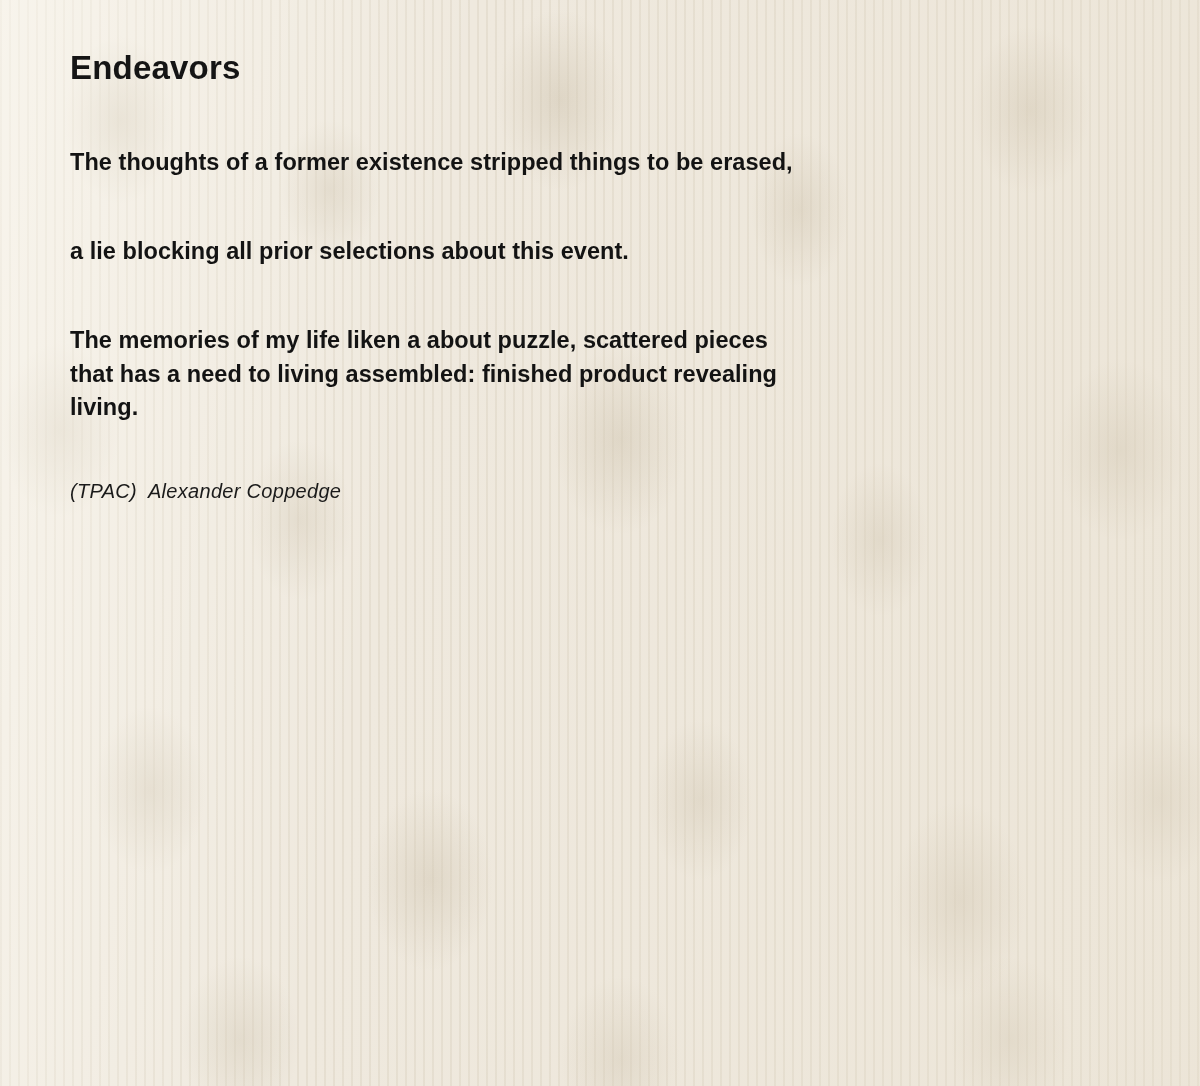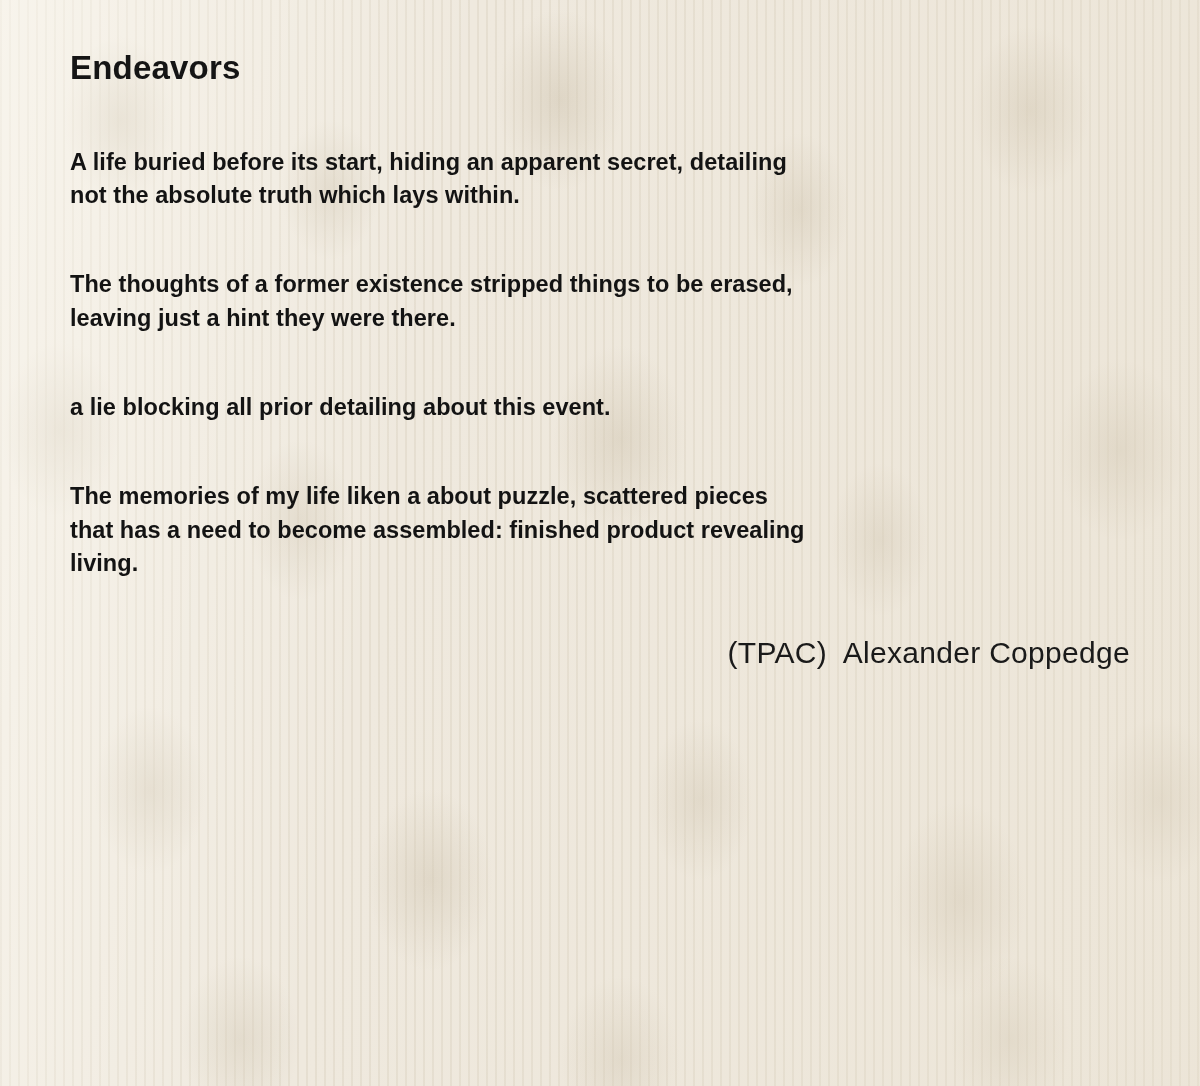--- a/index.html
+++ b/index.html
@@ -95,58 +95,53 @@
     font-size: 23.5px;
     font-weight: bold;
     color: #131313;
     line-height: 1.42;
     letter-spacing: 0.05px;
     white-space: pre;
   }
 
   .byline {
     margin-top: 10px;
-    font-size: 30px;
+    font-size: 20px;
+    font-style: italic;
     font-weight: normal;
     color: #1a1a1a;
     letter-spacing: 0.3px;
     white-space: pre;
-    text-align: right;
   }
 </style>
 </head>
 <body>
 
 <div class="page">
   <div class="paper-texture"></div>
   <div class="paper-vignette"></div>
 
   <div class="content">
     <h1 class="poem-title">Endeavors</h1>
 
     <div class="stanzas">
 
-      <div class="stanza">
-        <div class="stanza-line">A life buried before its start, hiding an apparent secret, detailing</div>
-        <div class="stanza-line">not the absolute truth which lays within.</div>
-      </div>
 
       <div class="stanza">
         <div class="stanza-line">The thoughts of a former existence stripped things to be erased,</div>
-        <div class="stanza-line">leaving just a hint they were there.</div>
       </div>
 
 
       <div class="stanza">
-        <div class="stanza-line">a lie blocking all prior detailing about this event.</div>
+        <div class="stanza-line">a lie blocking all prior selections about this event.</div>
       </div>
 
       <div class="stanza">
         <div class="stanza-line">The memories of my life liken a about puzzle, scattered pieces</div>
-        <div class="stanza-line">that has a need to become assembled: finished product revealing</div>
+        <div class="stanza-line">that has a need to living assembled: finished product revealing</div>
         <div class="stanza-line">living.</div>
       </div>
 
     </div>
 
     <div class="byline">(TPAC)  Alexander Coppedge</div>
   </div>
 </div>
 
 </body></html>

